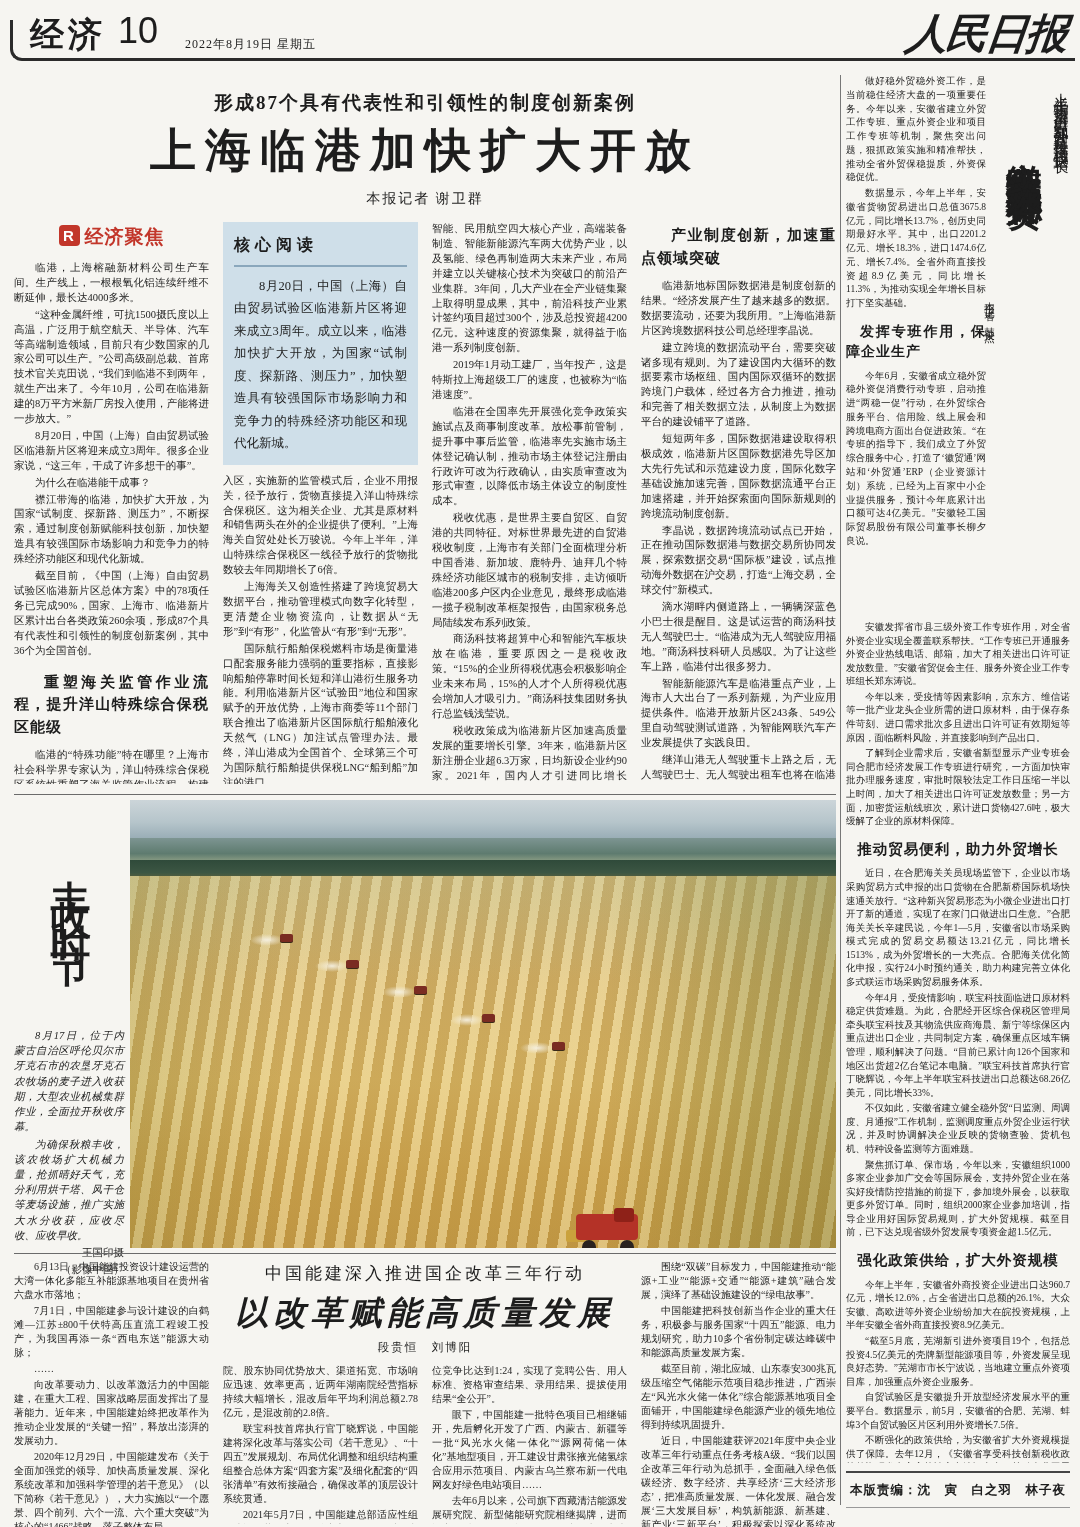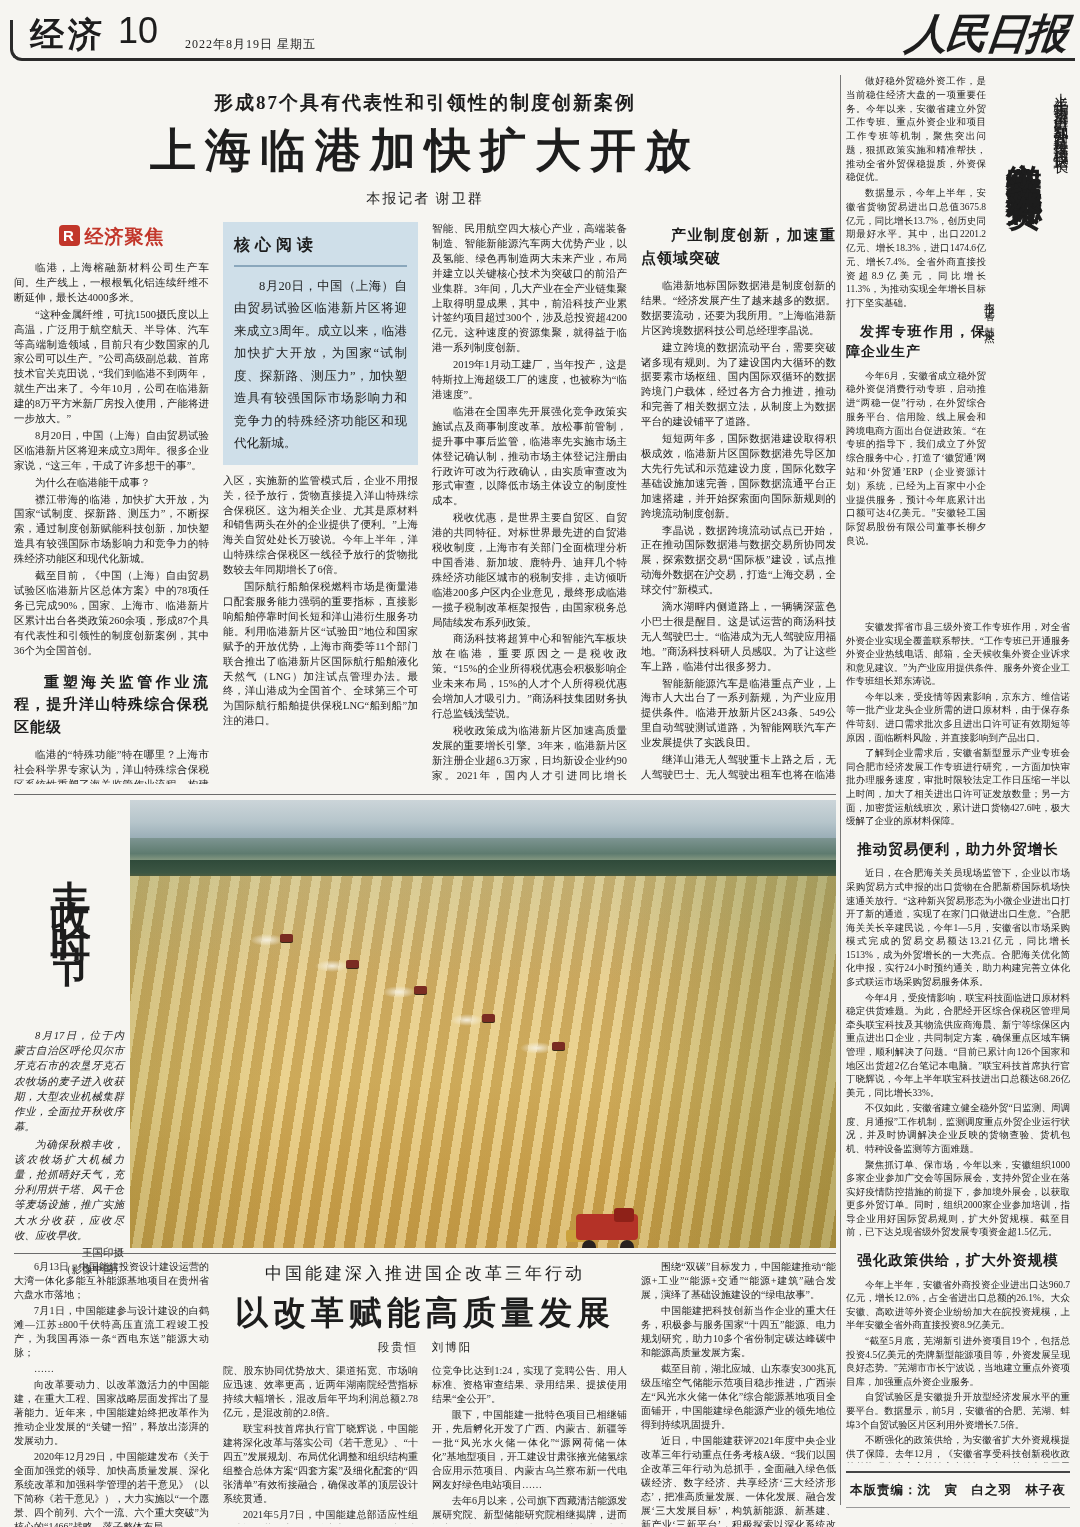--- a/index.html
+++ b/index.html
@@ -79,21 +79,21 @@
   .combine .wheel1,.combine .wheel2{position:absolute;top:32px;width:14px;height:14px;background:#2a2320;border-radius:50%;}
   .combine .wheel1{left:16px;} .combine .wheel2{left:54px;}
 
   
   .art3{position:absolute;left:14px;top:1260px;width:822px;height:267px;overflow:hidden;}
   .cols3{display:flex;gap:14px;}
   .art3 .col{font-size:10px;line-height:1.4;}
   .mid{width:404px;flex:0 0 404px;}
   .art3-head{text-align:center;height:96px;}
   .art3-head .kicker3{font-size:17px;letter-spacing:3px;margin-top:2px;}
-  .art3-head h2{margin:6px 0 4px;font-size:33px;font-weight:900;letter-spacing:5px;}
+  .art3-head h2{margin:6px 0 4px;font-size:33px;font-weight:900;letter-spacing:5px;font-style:italic;}
   .art3-head .byline3{font-size:11.5px;letter-spacing:2px;}
   .mid-cols{display:flex;gap:14px;margin-top:6px;}
   .mid-cols .col{height:160px;}
 
   
   .art2{position:absolute;left:846px;top:75px;width:224px;height:1452px;overflow:hidden;}
   .anhui-top{position:relative;height:546px;overflow:hidden;}
   .anhui-left{width:140px;font-size:9.5px;line-height:1.45;text-align:justify;}
   .anhui-left p{margin:0 0 2px;text-indent:2em;}
   .anhui-sub{font-weight:700;font-size:14px;line-height:1.45;margin:10px 0 8px;letter-spacing:1px;
@@ -142,20 +142,21 @@
         <p class="para">临港的“特殊功能”特在哪里？上海市社会科学界专家认为，洋山特殊综合保税区系统性重塑了海关监管作业流程，构建起“一线径予放行、二线单侧申报、区内不设账册”的监管新体系。</p>
 
       </div>
       <div class="col">
         <div class="core-box">
           <div class="core-title">核心阅读</div>
           <hr class="core-hr">
           <div class="core-body">8月20日，中国（上海）自由贸易试验区临港新片区将迎来成立3周年。成立以来，临港加快扩大开放，为国家“试制度、探新路、测压力”，加快塑造具有较强国际市场影响力和竞争力的特殊经济功能区和现代化新城。</div>
         </div>
         <p class="para" style="text-indent:0;">入区，实施新的监管模式后，企业不用报关，径予放行，货物直接提入洋山特殊综合保税区。这为相关企业、尤其是原材料和销售两头在外的企业提供了便利。”上海海关自贸处处长万骏说。今年上半年，洋山特殊综合保税区一线径予放行的货物批数较去年同期增长了6倍。</p>
+        <p class="para">上海海关又创造性搭建了跨境贸易大数据平台，推动管理模式向数字化转型，更清楚企业物资流向，让数据从“无形”到“有形”，化监管从“有形”到“无形”。</p>
         <p class="para">国际航行船舶保税燃料市场是衡量港口配套服务能力强弱的重要指标，直接影响船舶停靠时间长短和洋山港衍生服务功能。利用临港新片区“试验田”地位和国家赋予的开放优势，上海市商委等11个部门联合推出了临港新片区国际航行船舶液化天然气（LNG）加注试点管理办法。最终，洋山港成为全国首个、全球第三个可为国际航行船舶提供保税LNG“船到船”加注的港口。</p>
 
       </div>
       <div class="col">
         <p class="para" style="text-indent:0;">智能、民用航空四大核心产业，高端装备制造、智能新能源汽车两大优势产业，以及氢能、绿色再制造两大未来产业，布局并建立以关键核心技术为突破口的前沿产业集群。3年间，几大产业在全产业链集聚上取得明显成果，其中，前沿科技产业累计签约项目超过300个，涉及总投资超4200亿元。这种速度的资源集聚，就得益于临港一系列制度创新。</p>
         <p class="para">2019年1月动工建厂，当年投产，这是特斯拉上海超级工厂的速度，也被称为“临港速度”。</p>
         <p class="para">临港在全国率先开展强化竞争政策实施试点及商事制度改革。放松事前管制，提升事中事后监管，临港率先实施市场主体登记确认制，推动市场主体登记注册由行政许可改为行政确认，由实质审查改为形式审查，以降低市场主体设立的制度性成本。</p>
         <p class="para">税收优惠，是世界主要自贸区、自贸港的共同特征。对标世界最先进的自贸港税收制度，上海市有关部门全面梳理分析中国香港、新加坡、鹿特丹、迪拜几个特殊经济功能区城市的税制安排，走访倾听临港200多户区内企业意见，最终形成临港一揽子税制改革框架报告，由国家税务总局陆续发布系列政策。</p>
         <p class="para">商汤科技将超算中心和智能汽车板块放在临港，重要原因之一是税收政策。“15%的企业所得税优惠会积极影响企业未来布局，15%的人才个人所得税优惠会增加人才吸引力。”商汤科技集团财务执行总监钱浅莹说。</p>
         <p class="para">税收政策成为临港新片区加速高质量发展的重要增长引擎。3年来，临港新片区新注册企业超6.3万家，日均新设企业约90家。2021年，国内人才引进同比增长216%。在深圳起步的新顿科技，拥有铝合金的一体热冲压技术，公司总经理张添添进驻临港，一年时间里，公司很快由几个人发展到50人，其中博士达到了10余人。“这一年多，我们启用了1万平方米的厂房，并将启动研发平台的建设。临港的政策，让我们有信心吸引更多人才。”张添添说。</p>
@@ -260,21 +261,21 @@
         <p>做好稳外贸稳外资工作，是当前稳住经济大盘的一项重要任务。今年以来，安徽省建立外贸工作专班、重点外资企业和项目工作专班等机制，聚焦突出问题，狠抓政策实施和精准帮扶，推动全省外贸保稳提质，外资保稳促优。</p>
         <p>数据显示，今年上半年，安徽省货物贸易进出口总值3675.8亿元，同比增长13.7%，创历史同期最好水平。其中，出口2201.2亿元、增长18.3%，进口1474.6亿元、增长7.4%。全省外商直接投资超8.9亿美元，同比增长11.3%，为推动实现全年增长目标打下坚实基础。</p>
         <div class="anhui-sub">发挥专班作用，保障企业生产</div>
         <p>今年6月，安徽省成立稳外贸稳外资促消费行动专班，启动推进“两稳一促”行动，在外贸综合服务平台、信用险、线上展会和跨境电商方面出台促进政策。“在专班的指导下，我们成立了外贸综合服务中心，打造了‘徽贸通’网站和‘外贸通’ERP（企业资源计划）系统，已经为上百家中小企业提供服务，预计今年底累计出口额可达4亿美元。”安徽轻工国际贸易股份有限公司董事长柳夕良说。</p>
       </div>
       <div class="kicker-v v">上半年货物贸易进出口额和外商直接投资均较快增长</div>
       <div class="title-v v">安徽扎实推进稳外贸稳外资</div>
       <div class="byline-v v">本报记者　韩俊杰</div>
     </div>
     <div class="anhui-full">
-      <p>安徽发挥省市县三级外资工作专班作用，对全省外资企业实现全覆盖联系帮扶。“工作专班已开通服务外资企业热线电话、邮箱，全天候收集外资企业诉求和意见建议。”为产业应用提供条件、服务外资企业工作专班组长郑东涛说。</p>
+      <p>安徽发挥省市县三级外资工作专班作用，对全省外资企业实现全覆盖联系帮扶。“工作专班已开通服务外资企业热线电话、邮箱，加大了相关进出口许可证发放数量。”安徽省贸促会主任、服务外资企业工作专班组长郑东涛说。</p>
       <p>今年以来，受疫情等因素影响，京东方、维信诺等一批产业龙头企业所需的进口原材料，由于保存条件苛刻、进口需求批次多且进出口许可证有效期短等原因，面临断料风险，并直接影响到产品出口。</p>
       <p>了解到企业需求后，安徽省新型显示产业专班会同合肥市经济发展工作专班进行研究，一方面加快审批办理服务速度，审批时限较法定工作日压缩一半以上时间，加大了相关进出口许可证发放数量；另一方面，加密货运航线班次，累计进口货物427.6吨，极大缓解了企业的原材料保障。</p>
       <div class="anhui-sub-c">推动贸易便利，助力外贸增长</div>
       <p>近日，在合肥海关关员现场监管下，企业以市场采购贸易方式申报的出口货物在合肥新桥国际机场快速通关放行。“这种新兴贸易形态为小微企业进出口打开了新的通道，实现了在家门口做进出口生意。”合肥海关关长辛建民说，今年1—5月，安徽省以市场采购模式完成的贸易交易额达13.21亿元，同比增长1513%，成为外贸增长的一大亮点。合肥海关优化简化申报，实行24小时预约通关，助力构建完善立体化多式联运市场采购贸易服务体系。</p>
       <p>今年4月，受疫情影响，联宝科技面临进口原材料稳定供货难题。为此，合肥经开区综合保税区管理局牵头联宝科技及其物流供应商海晨、新宁等综保区内重点进出口企业，共同制定方案，确保重点区域车辆管理，顺利解决了问题。“目前已累计向126个国家和地区出货超2亿台笔记本电脑。”联宝科技首席执行官丁晓辉说，今年上半年联宝科技进出口总额达68.26亿美元，同比增长33%。</p>
       <p>不仅如此，安徽省建立健全稳外贸“日监测、周调度、月通报”工作机制，监测调度重点外贸企业运行状况，并及时协调解决企业反映的货物查验、货机包机、特种设备监测等方面难题。</p>
       <p>聚焦抓订单、保市场，今年以来，安徽组织1000多家企业参加广交会等国际展会，支持外贸企业在落实好疫情防控措施的前提下，参加境外展会，以获取更多外贸订单。同时，组织2000家企业参加培训，指导企业用好国际贸易规则，扩大外贸规模。截至目前，已下达兑现省级外贸发展专项资金超1.5亿元。</p>
       <div class="anhui-sub-c">强化政策供给，扩大外资规模</div>
       <p>今年上半年，安徽省外商投资企业进出口达960.7亿元，增长12.6%，占全省进出口总额的26.1%。大众安徽、高欧进等外资企业纷纷加大在皖投资规模，上半年安徽全省外商直接投资8.9亿美元。</p>
       <p>“截至5月底，芜湖新引进外资项目19个，包括总投资4.5亿美元的壳牌新型能源项目等，外资发展呈现良好态势。”芜湖市市长宁波说，当地建立重点外资项目库，加强重点外资企业服务。</p>

